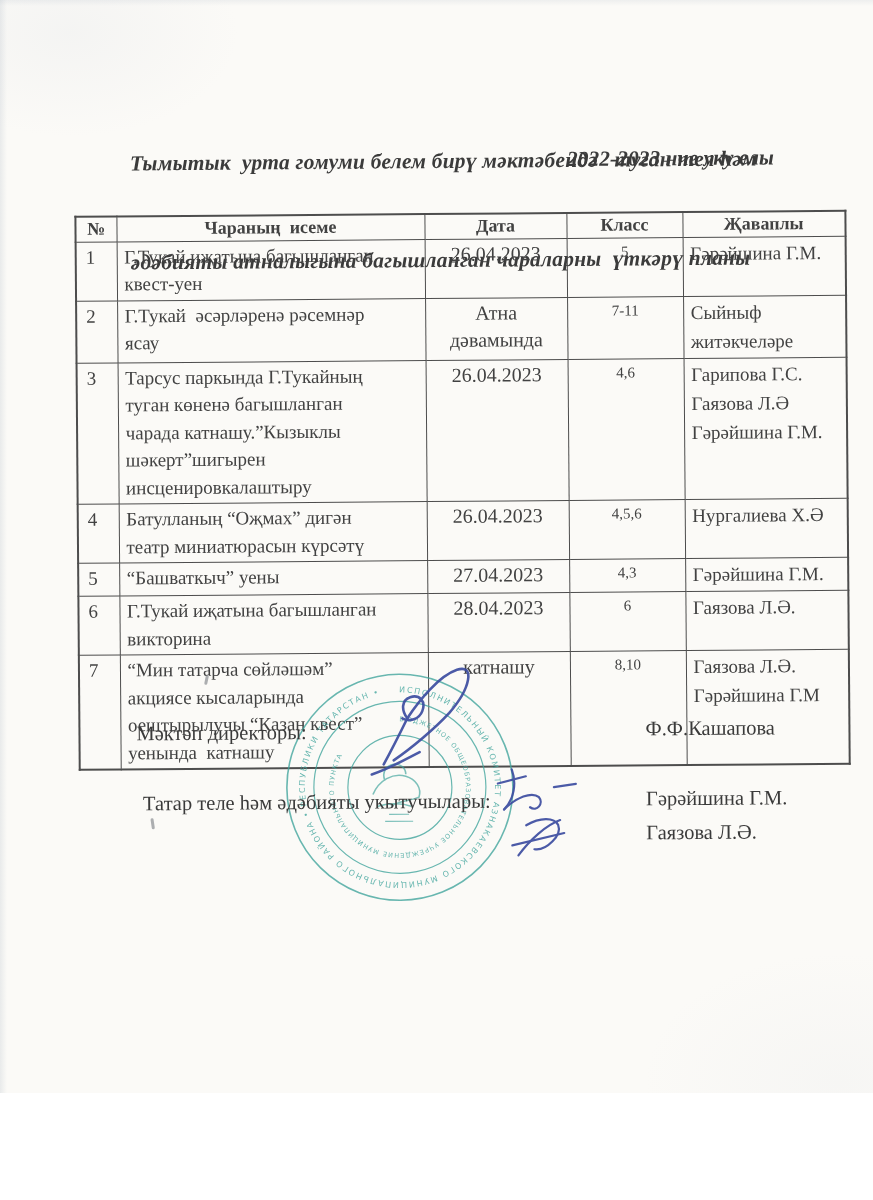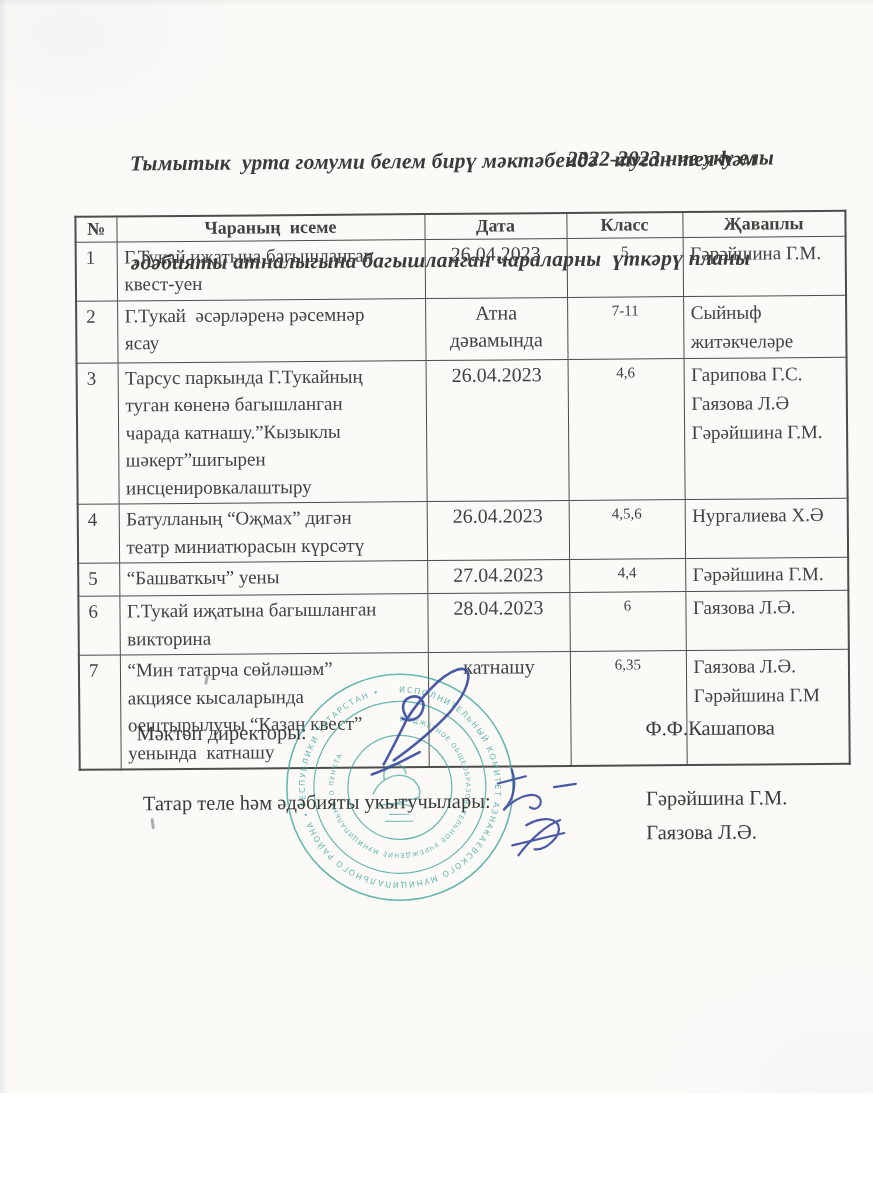--- a/index.html
+++ b/index.html
@@ -128,39 +128,39 @@
           <td>Батулланың “Оҗмах” дигән
 театр миниатюрасын күрсәтү</td>
           <td class="date">26.04.2023</td>
           <td class="grade">4,5,6</td>
           <td class="resp">Нургалиева Х.Ә</td>
         </tr>
         <tr style="height:26px">
           <td class="num">5</td>
           <td>“Башваткыч” уены</td>
           <td class="date">27.04.2023</td>
-          <td class="grade">4,4</td>
+          <td class="grade">4,3</td>
           <td class="resp">Гәрәйшина Г.М.</td>
         </tr>
         <tr style="height:45px">
           <td class="num">6</td>
           <td>Г.Тукай иҗатына багышланган
 викторина</td>
           <td class="date">28.04.2023</td>
           <td class="grade">6</td>
           <td class="resp">Гаязова Л.Ә.</td>
         </tr>
         <tr style="height:95px">
           <td class="num">7</td>
           <td>“Мин татарча сөйләшәм”
 акциясе кысаларында
 оештырылучы “Казан квест”
 уенында  катнашу</td>
           <td class="date">катнашу</td>
-          <td class="grade">6,35</td>
+          <td class="grade">8,10</td>
           <td class="resp">Гаязова Л.Ә.
 Гәрәйшина Г.М</td>
         </tr>
       </tbody>
     </table>
 
     <svg class="stamp-svg" width="238" height="246" viewBox="0 0 238 246">
       <g stroke="#3fa49c" fill="none" stroke-width="1.6">
         <circle cx="119" cy="123" r="113"></circle>
         <circle cx="119" cy="123" r="86" stroke-width="1.2"></circle>

